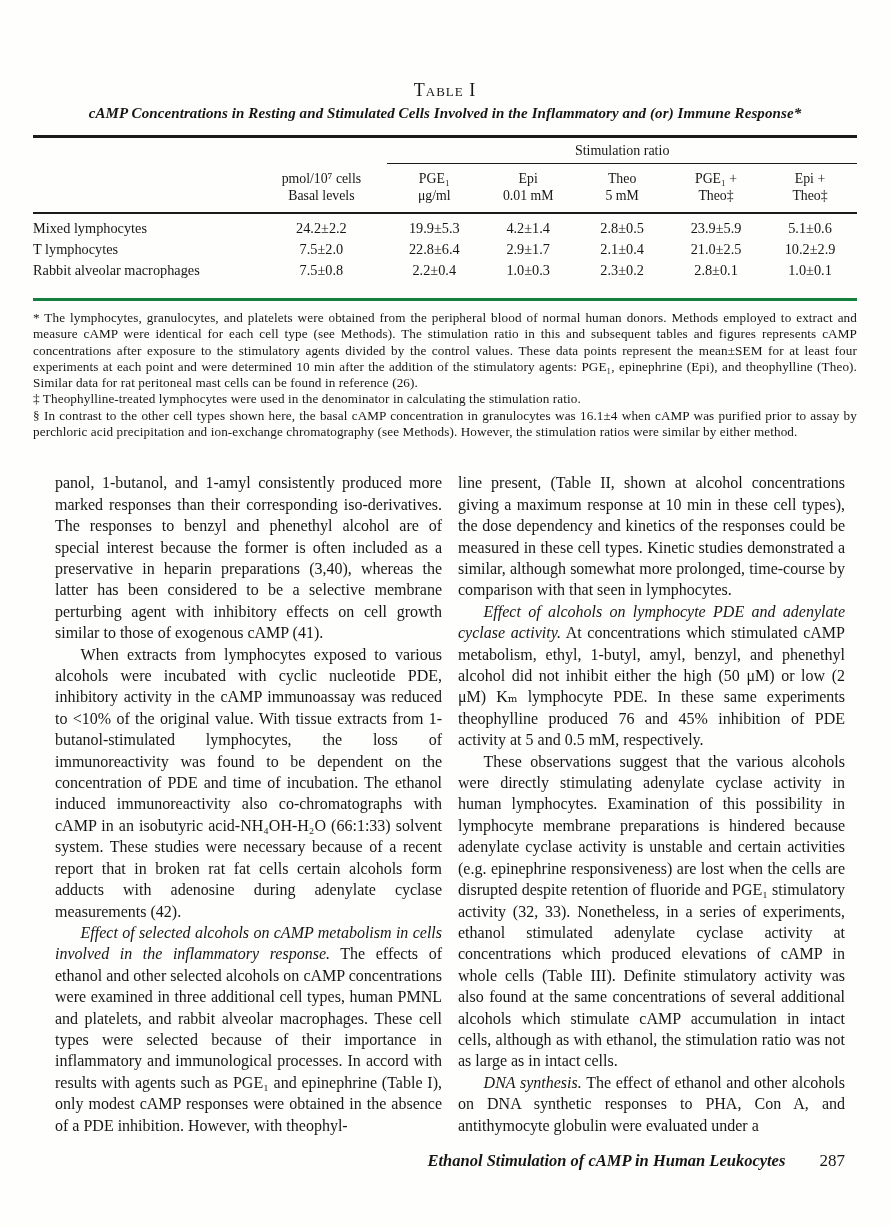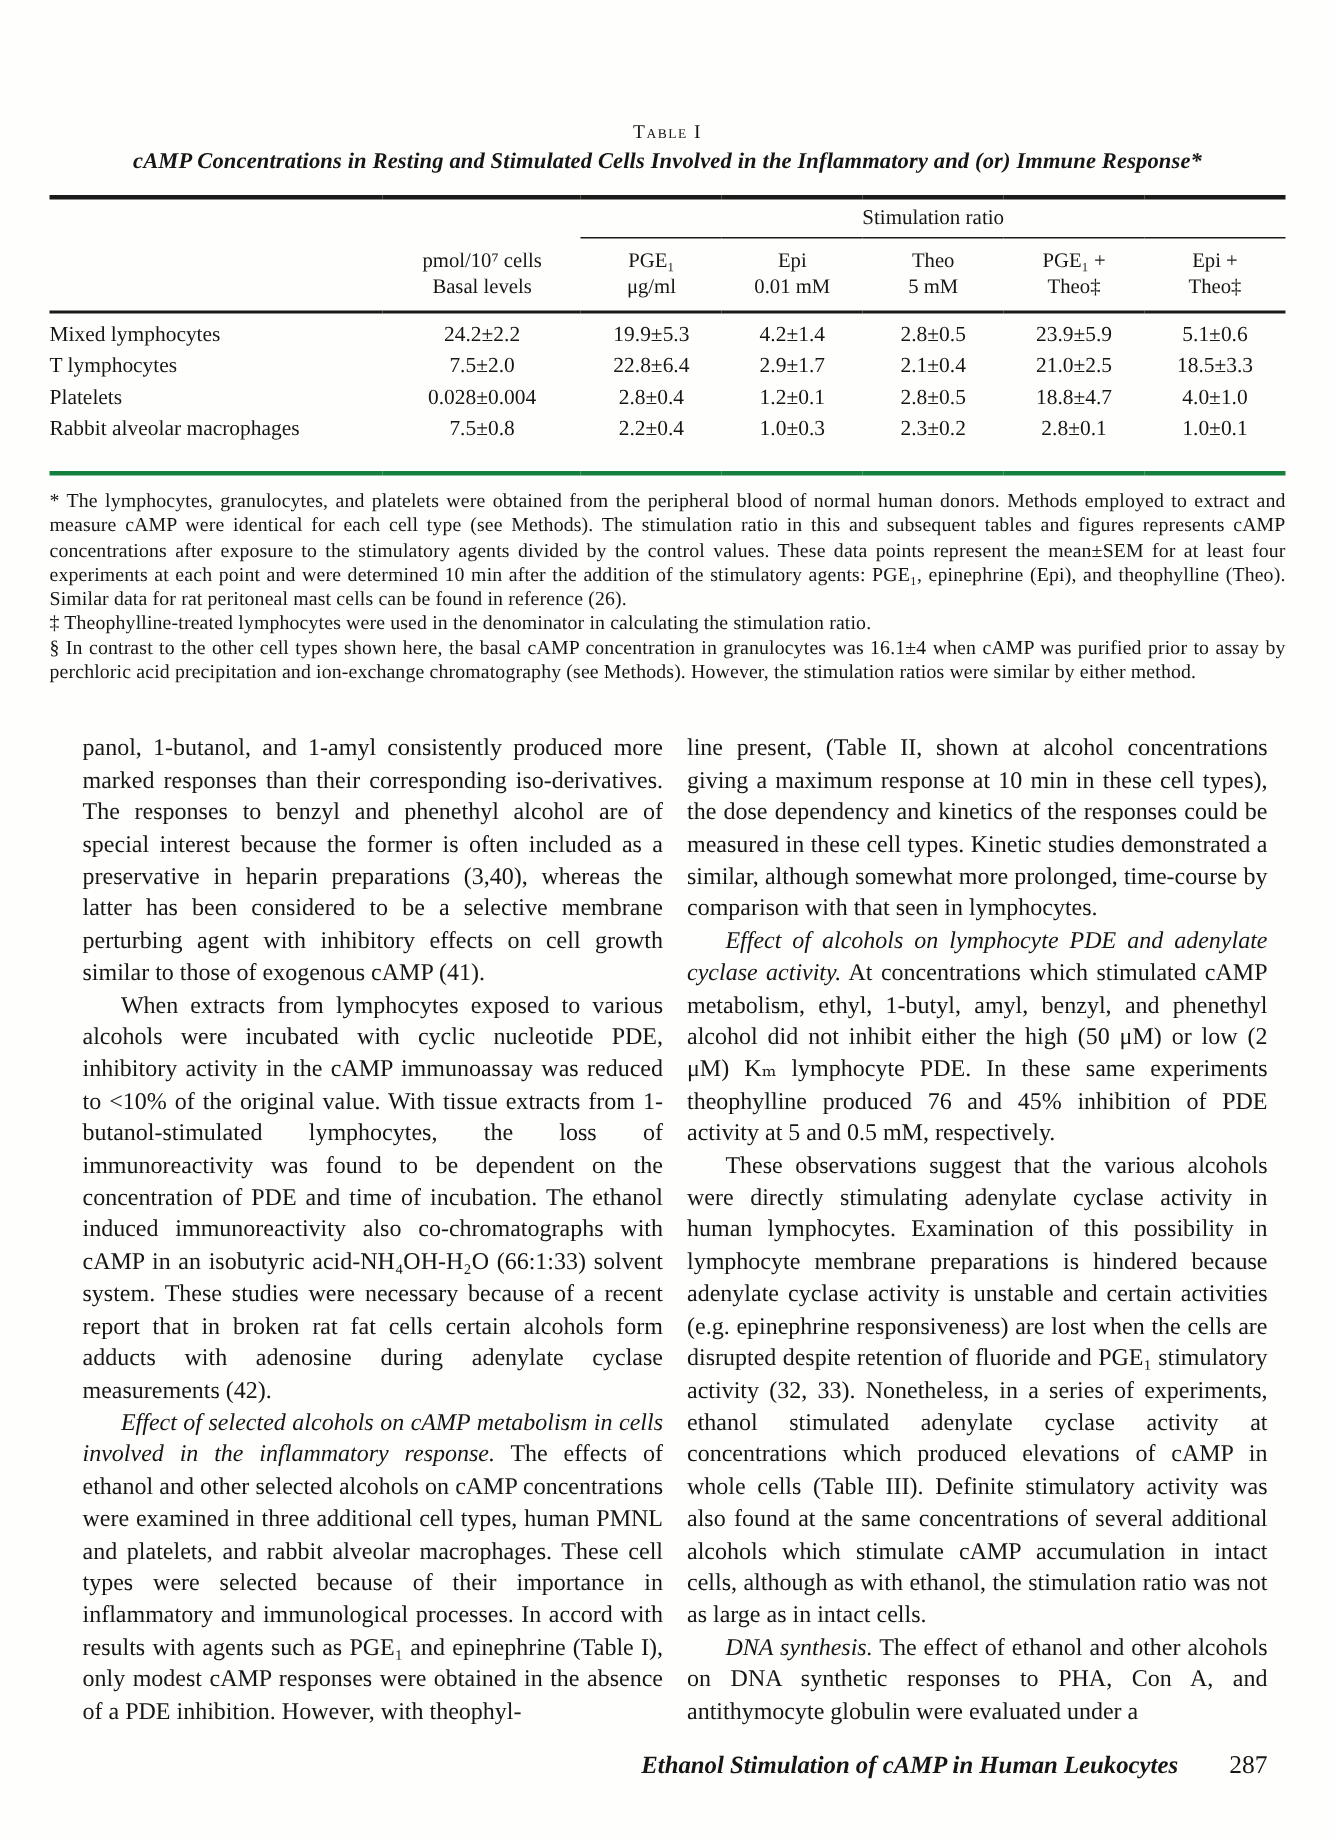--- a/index.html
+++ b/index.html
@@ -5,21 +5,21 @@
   html,body { margin:0; padding:0; background:#ffffff; }
   .page {
     width:890px; height:1228px; margin:0 auto; background:#fefefd;
     color:#161616; font-family:"Liberation Serif","DejaVu Serif",serif;
     overflow:hidden; box-sizing:border-box; position:relative;
   }
   
   .table-section { margin:0 33px; }
   .table-label {
     padding-top:80px; text-align:center; font-variant:small-caps;
-    font-size:13px; letter-spacing:1px;
+    font-size:18px; letter-spacing:1px;
   }
   .table-caption {
     margin-top:4px; text-align:center; font-style:italic; font-weight:bold;
     font-size:15px; letter-spacing:.1px;
   }
   table.data-table {
     width:100%; border-collapse:collapse; margin-top:13px;
     border-top:3px solid #1b1b1b; border-bottom:3px solid #15803d;
     font-size:14.3px;
   }
@@ -120,30 +120,21 @@
           <td>23.9±5.9</td>
           <td>5.1±0.6</td>
         </tr>
         <tr>
           <td class="rowlabel">T lymphocytes</td>
           <td>7.5±2.0</td>
           <td>22.8±6.4</td>
           <td>2.9±1.7</td>
           <td>2.1±0.4</td>
           <td>21.0±2.5</td>
-          <td>18.5±3.3</td>
-        </tr>
-        <tr>
-          <td class="rowlabel">Platelets</td>
-          <td>0.028±0.004</td>
-          <td>2.8±0.4</td>
-          <td>1.2±0.1</td>
-          <td>2.8±0.5</td>
-          <td>18.8±4.7</td>
-          <td>4.0±1.0</td>
+          <td>10.2±2.9</td>
         </tr>
         <tr>
           <td class="rowlabel">Rabbit alveolar macrophages</td>
           <td>7.5±0.8</td>
           <td>2.2±0.4</td>
           <td>1.0±0.3</td>
           <td>2.3±0.2</td>
           <td>2.8±0.1</td>
           <td>1.0±0.1</td>
         </tr>

